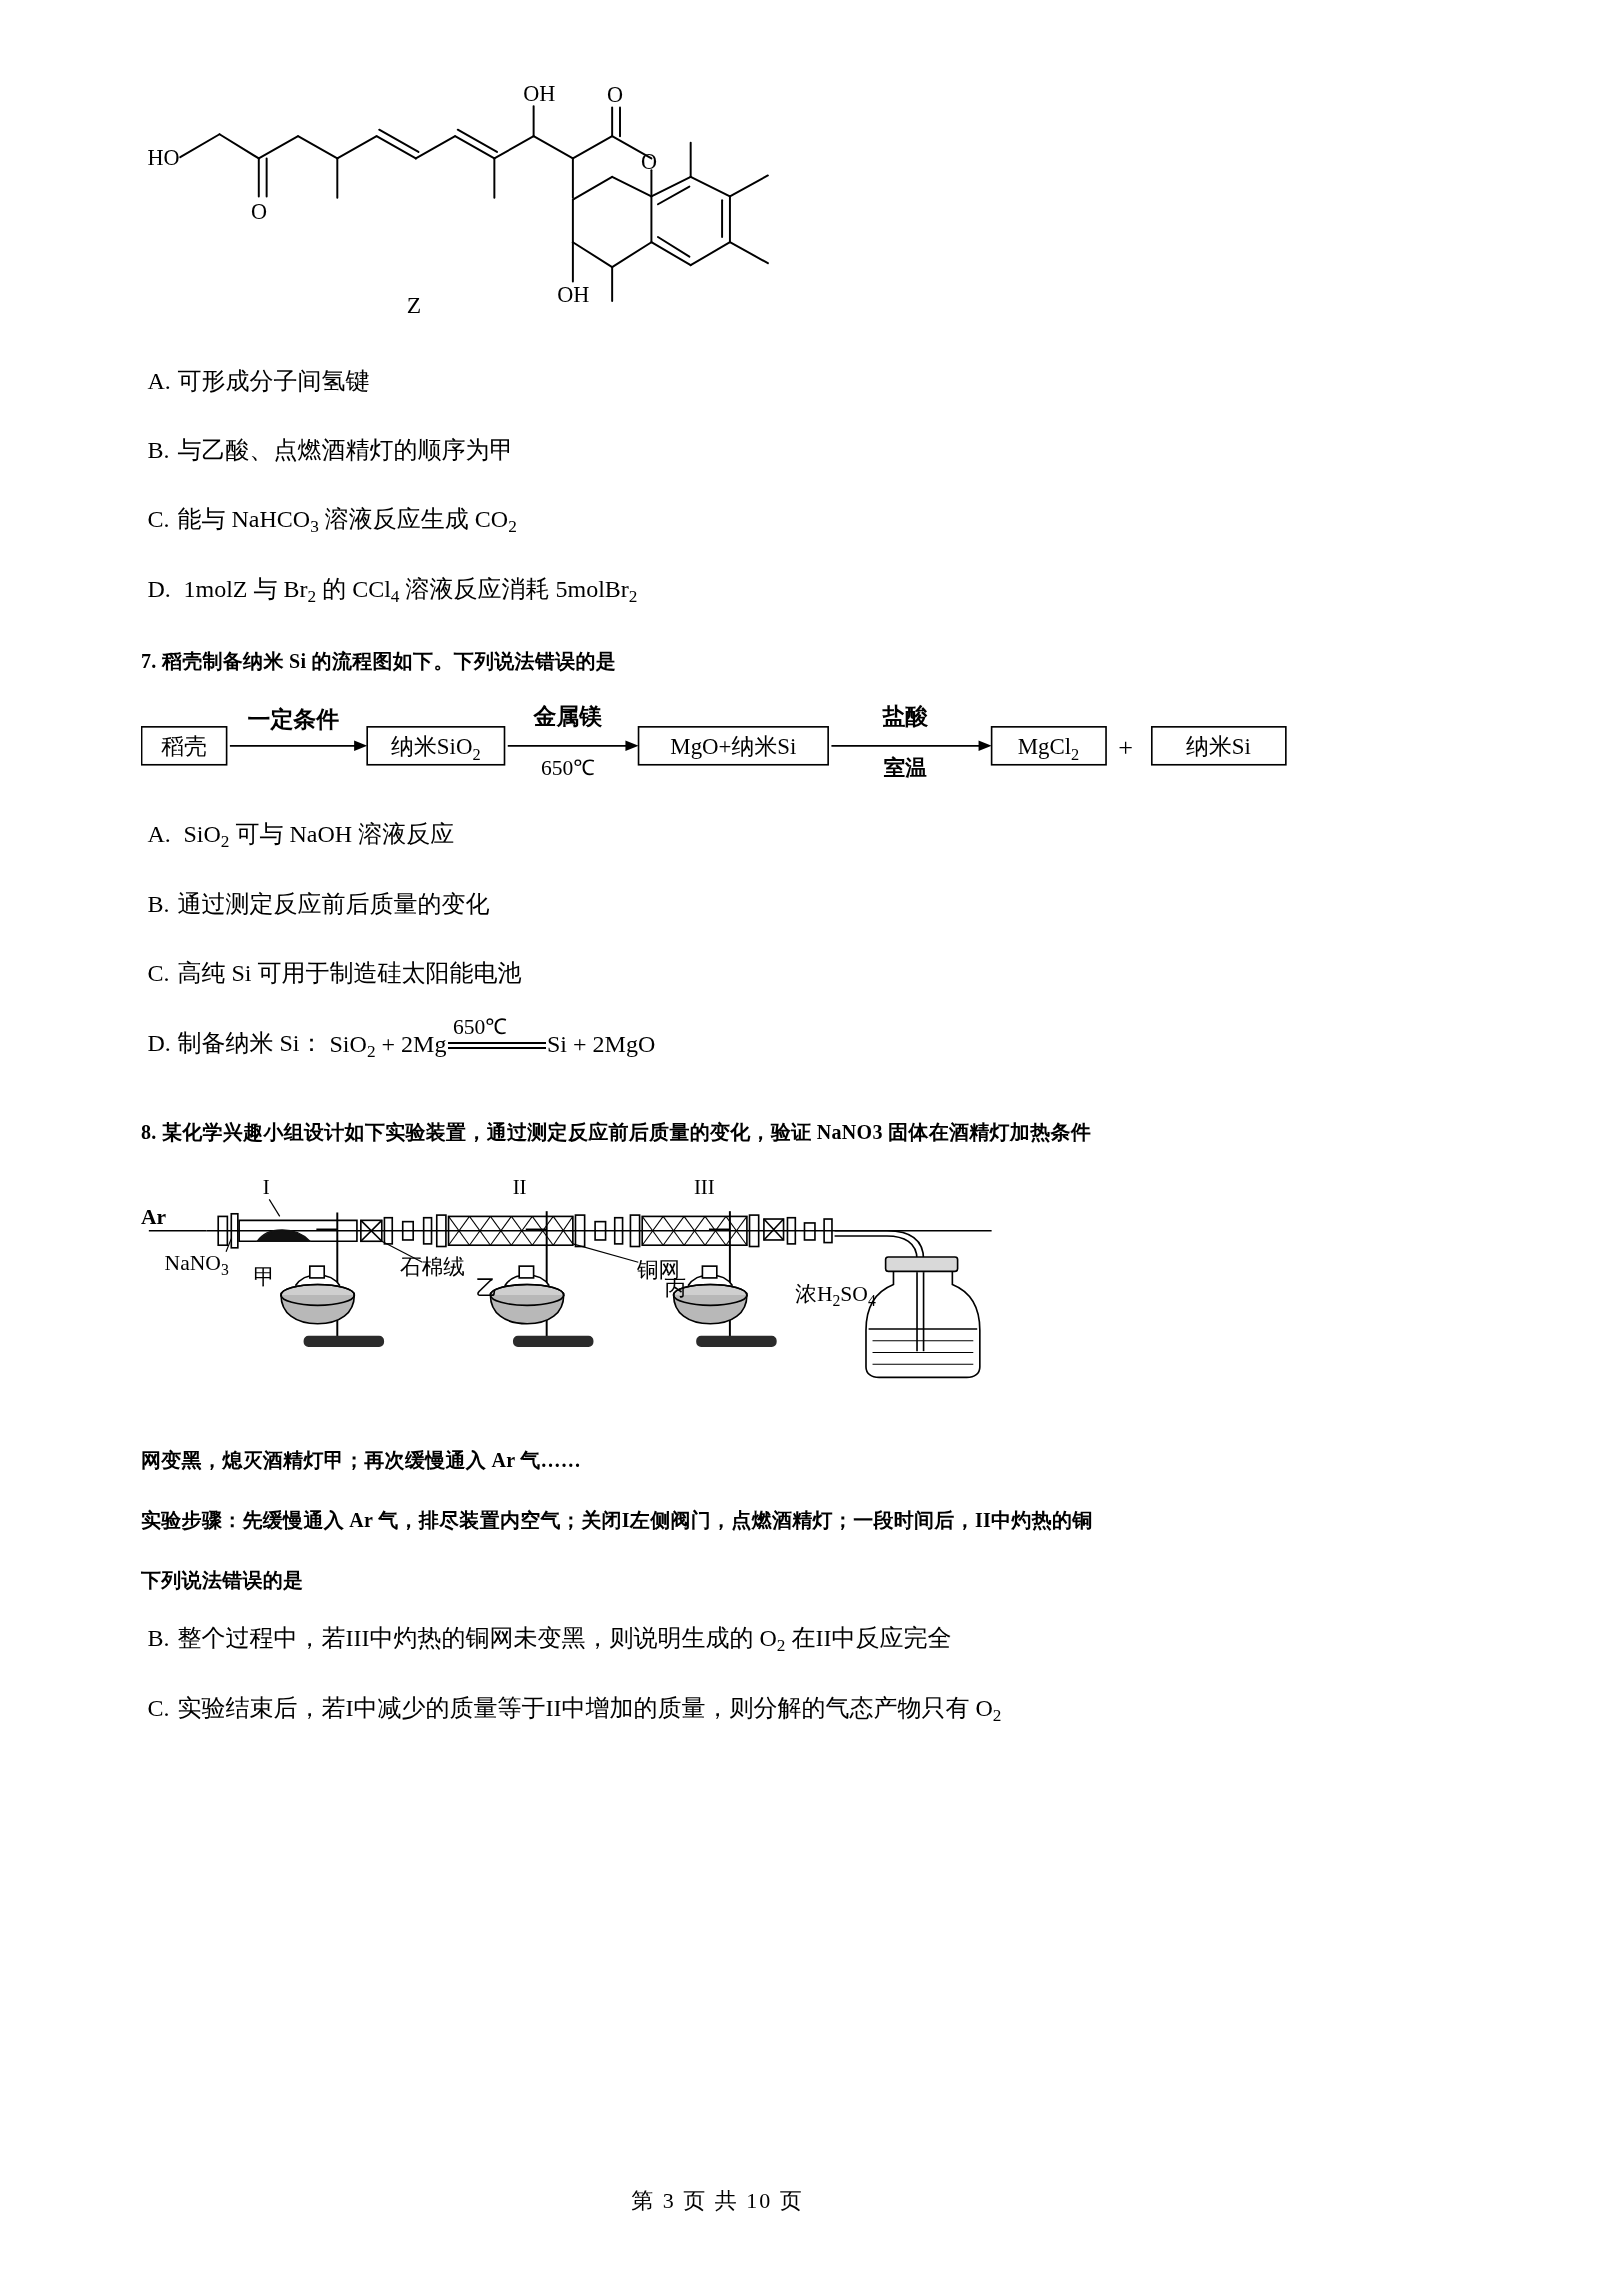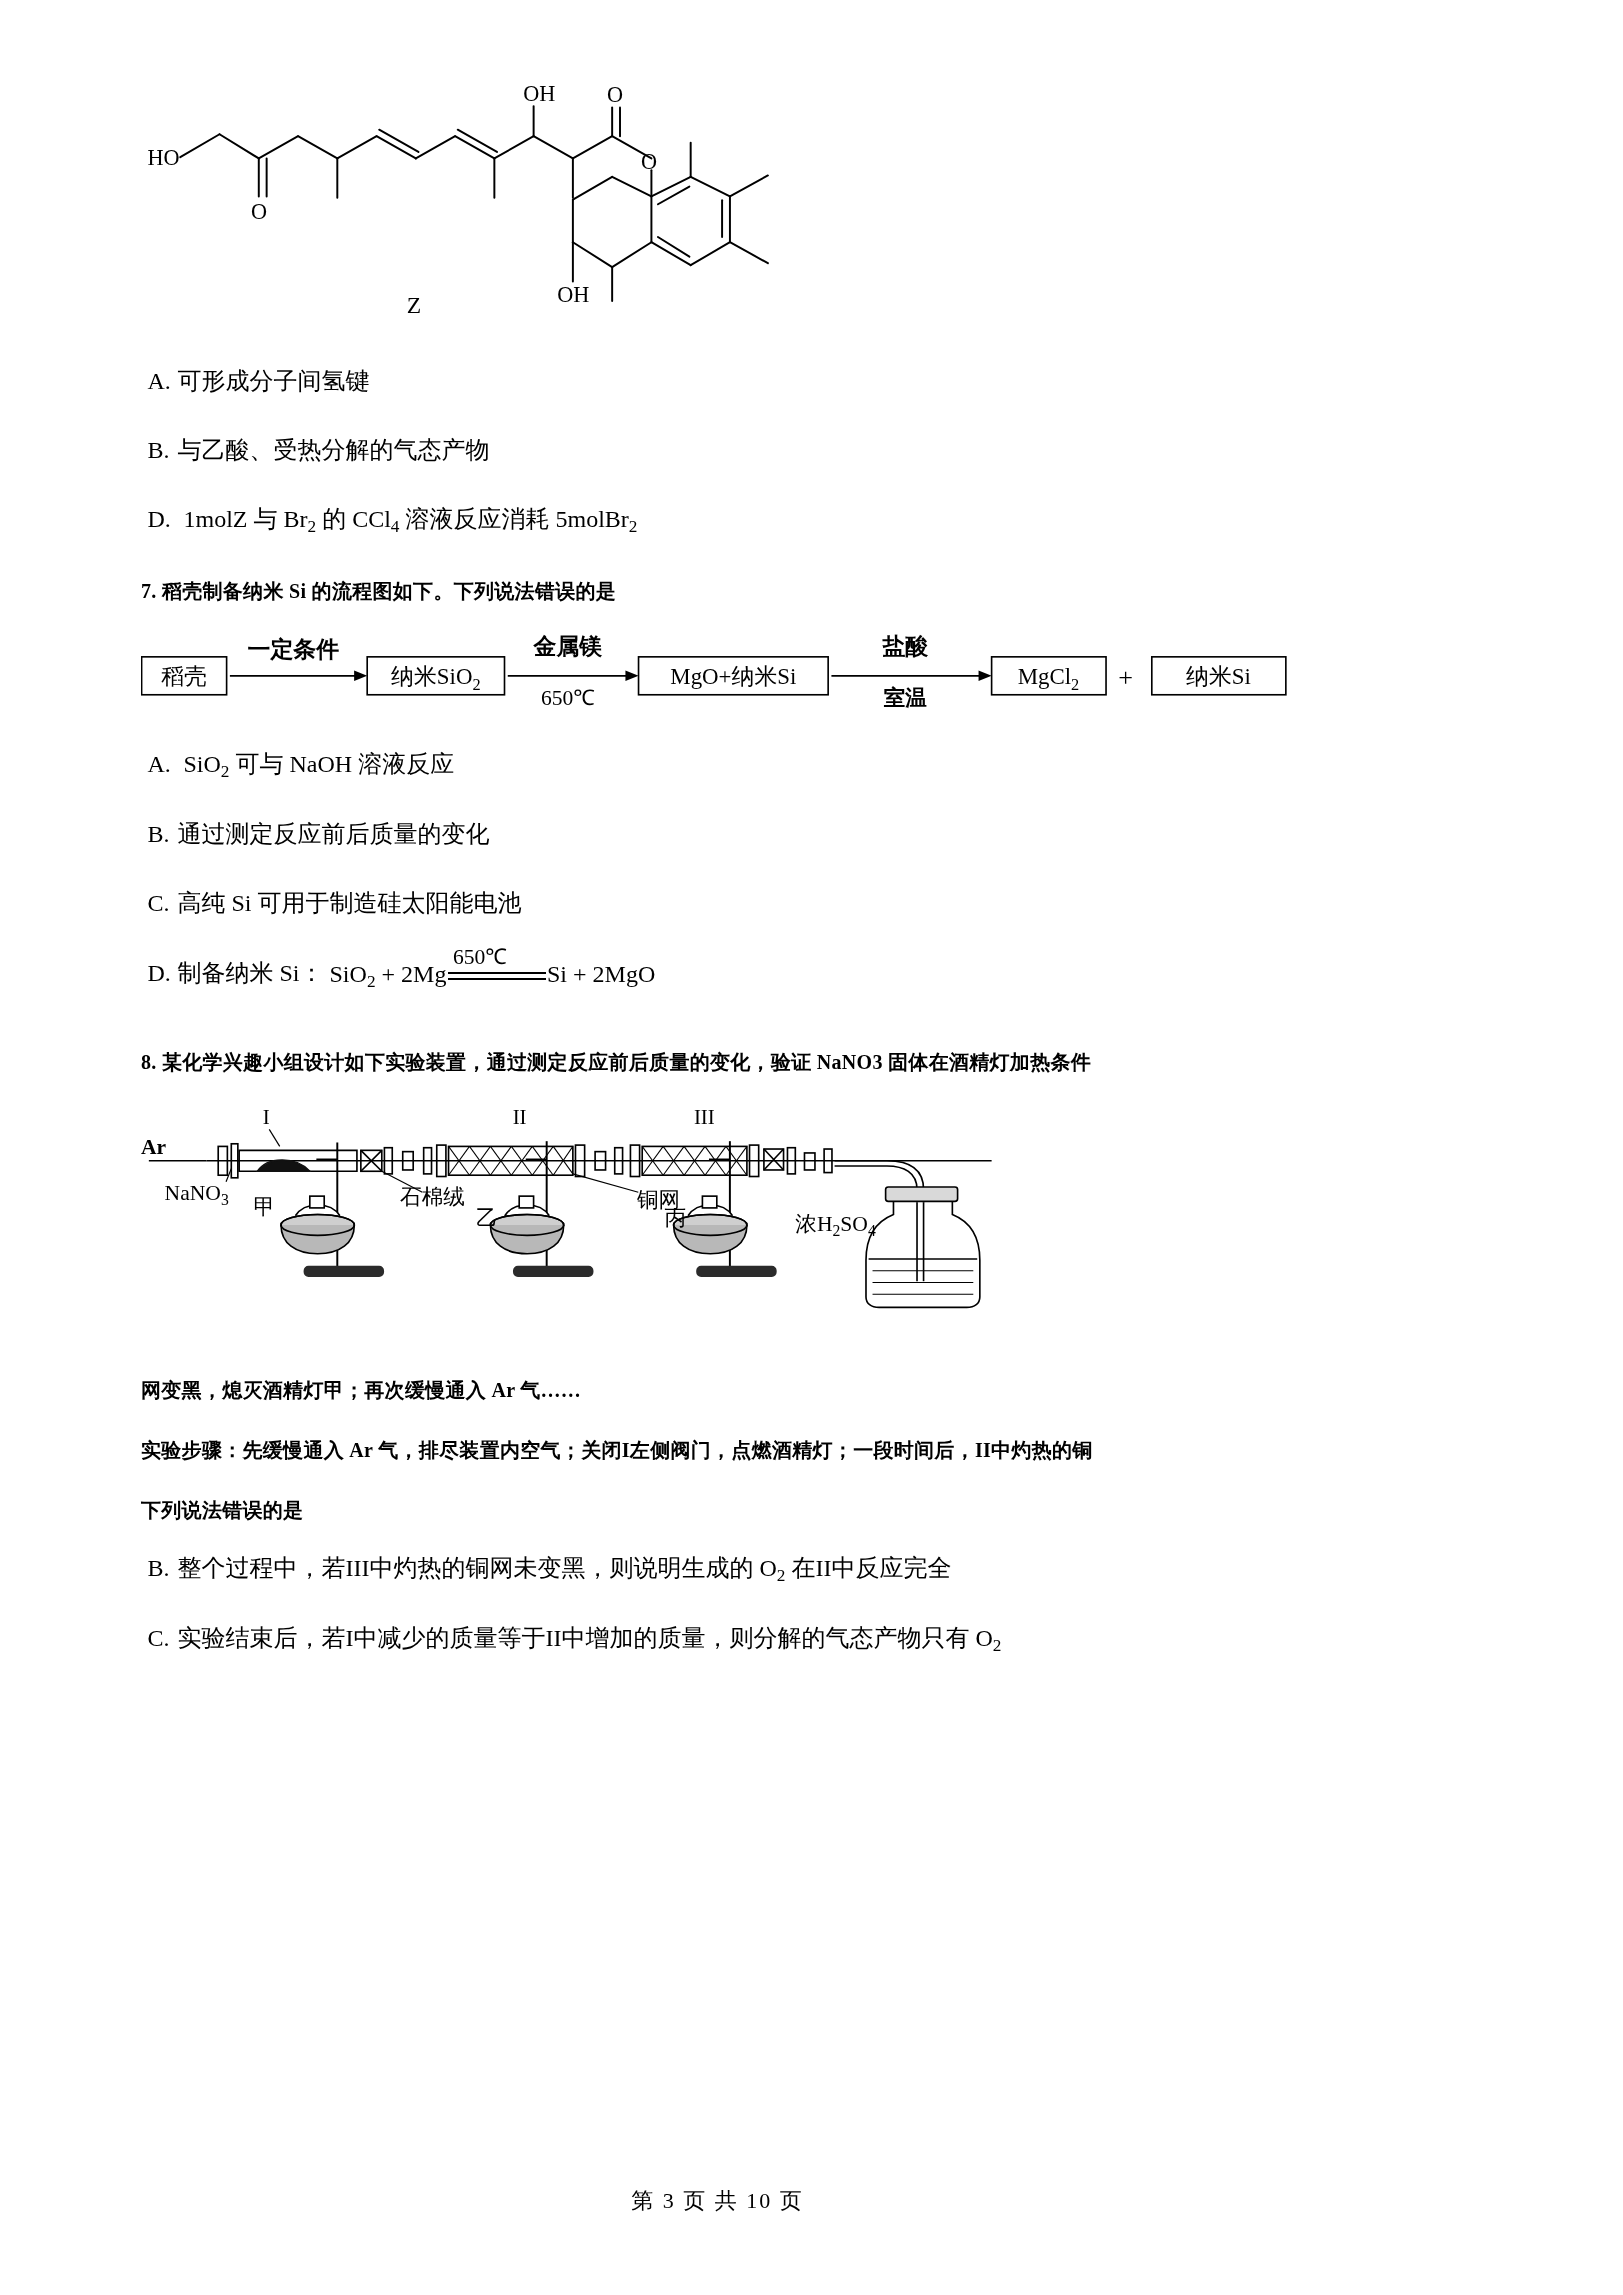--- a/index.html
+++ b/index.html
@@ -187,21 +187,24 @@
           <text x="636" y="332">OH</text>
           <text x="406" y="348" font-size="36">Z</text>
         </g>
       </svg>
     </div>
 
     <p class="opt">
       <span class="lab">A.</span><span>可形成分子间氢键</span>
     </p>
     <p class="opt">
-      <span class="lab">B.</span><span>与乙酸、受热分解的气态产物</span>
+      <span class="lab">B.</span><span>与乙酸、点燃酒精灯的顺序为甲</span>
+    </p>
+    <p class="opt">
+      <span class="lab">C.</span><span>能与 NaHCO<sub>3</sub> 溶液反应生成 CO<sub>2</sub></span>
     </p>
     <p class="opt">
       <span class="lab">D.</span><span>&nbsp;1molZ 与 Br<sub>2</sub> 的 CCl<sub>4</sub> 溶液反应消耗 5molBr<sub>2</sub></span>
     </p>
 
     <p class="q-line" style="margin-top:30px;">7. 稻壳制备纳米 Si 的流程图如下。下列说法错误的是</p>
 
     <div class="flow">
       <svg width="1152" height="85" viewBox="0 0 1760 130" xmlns="http://www.w3.org/2000/svg">
         <g stroke="#000" stroke-width="2.5" fill="none">

